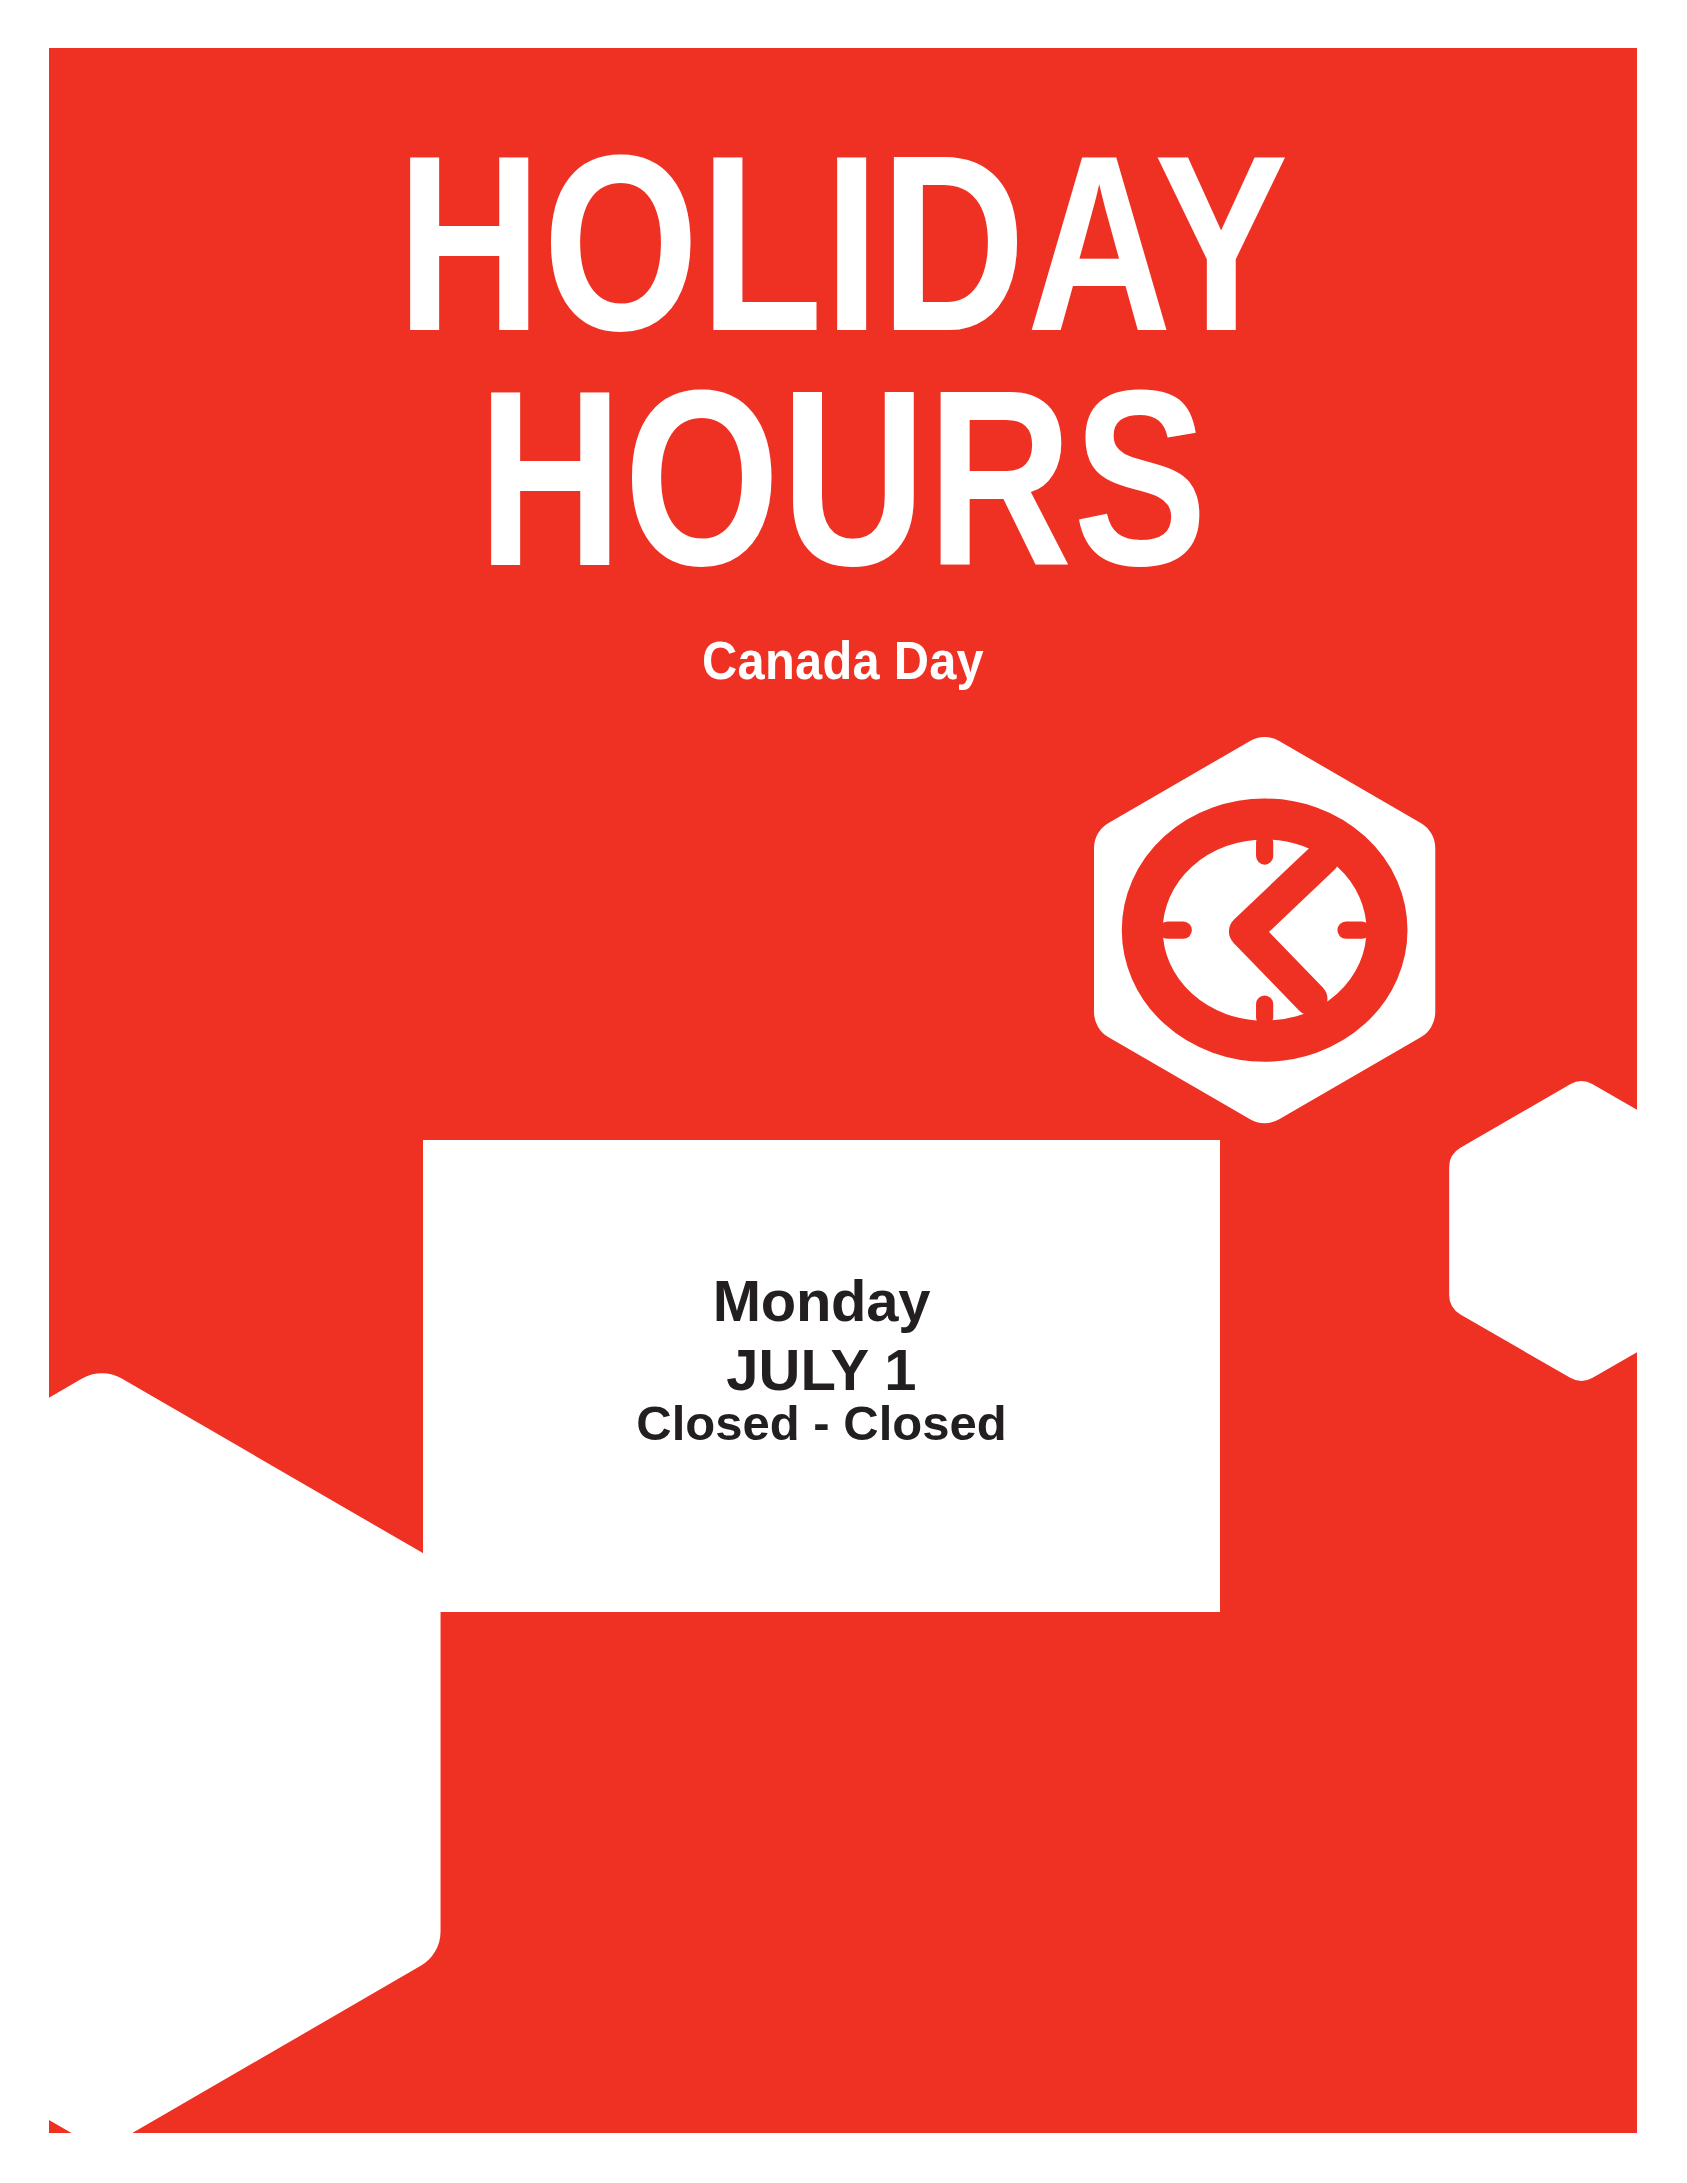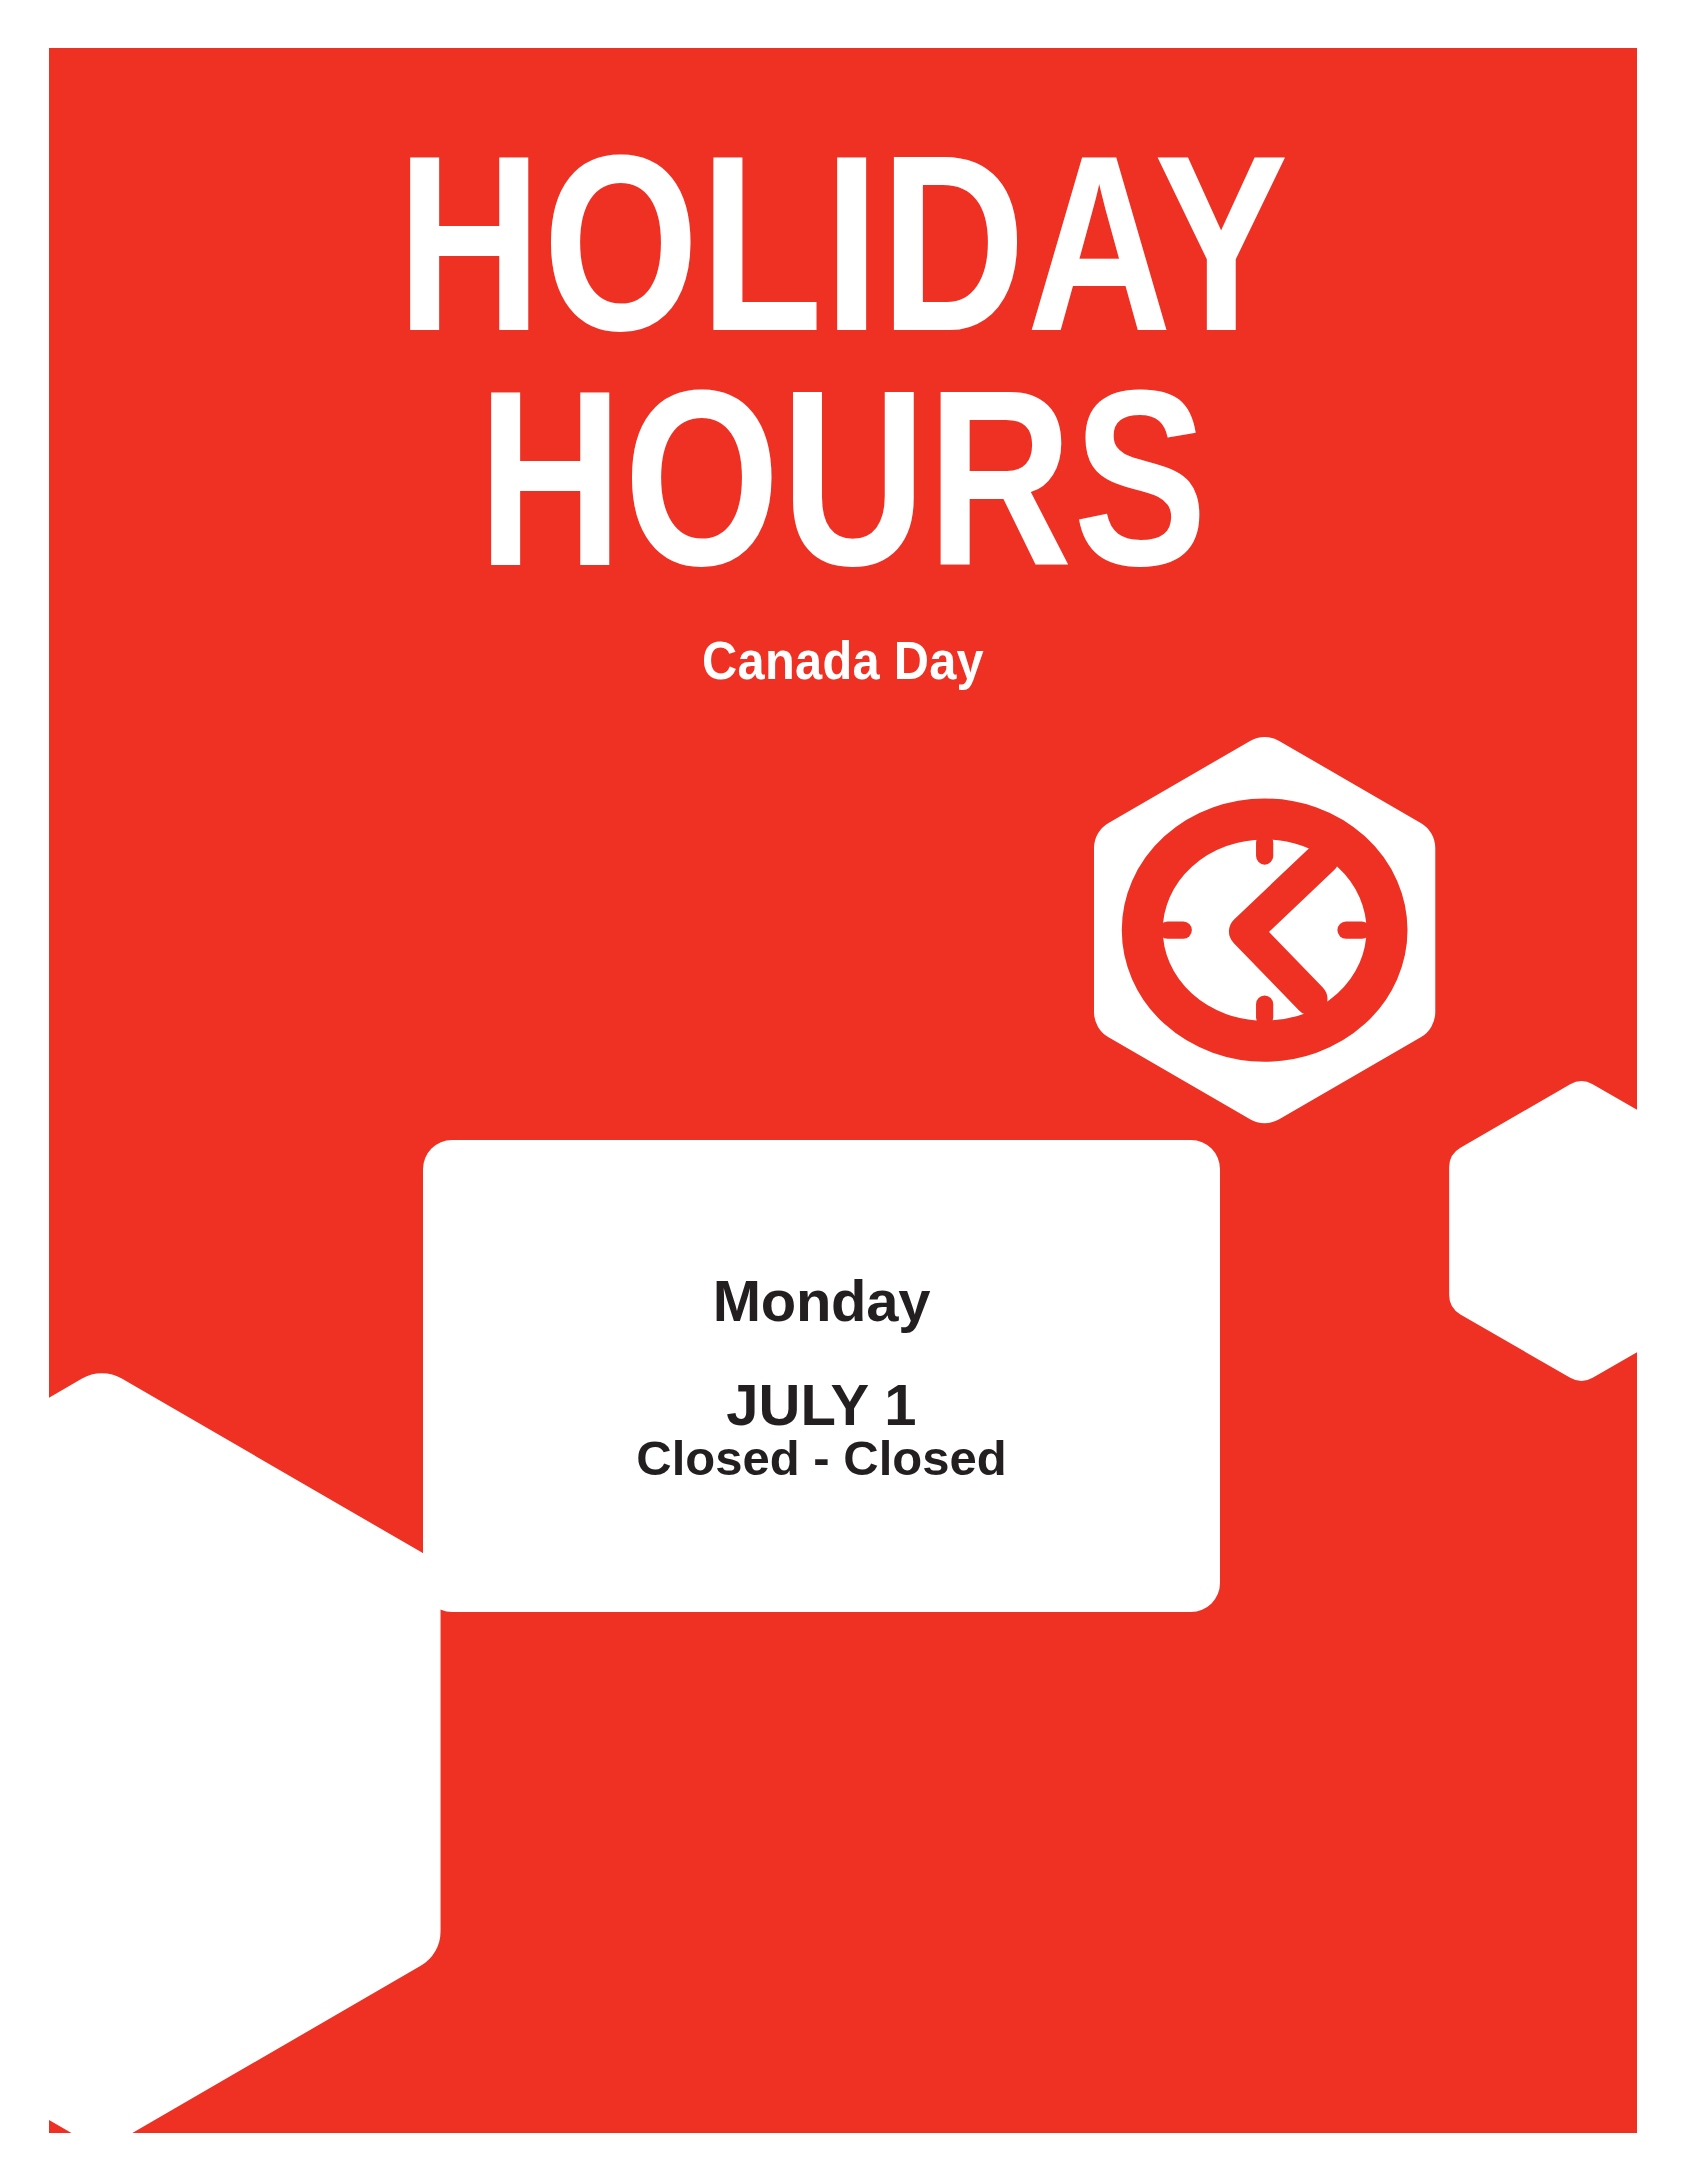--- a/index.html
+++ b/index.html
@@ -85,36 +85,35 @@
     position: absolute;
     left: 374px;         
     top: 1092px;         
     width: 797px;
     height: 472px;
     background: #FFFFFF;
     box-sizing: border-box;
     display: flex;
     flex-direction: column;
     align-items: center;
-    border-radius: 29px;
   }
 
   #card-weekday {
     margin-top: 132px;
     color: #231F20;
     font-family: "Liberation Sans", sans-serif;
     font-weight: bold;
     font-size: 58px;
     line-height: 1;
     letter-spacing: -0.3px;
     white-space: nowrap;
   }
 
   #card-date {
-    margin-top: 46px;
+    margin-top: 11px;
     color: #231F20;
     font-family: "Liberation Sans", sans-serif;
     font-weight: bold;
     font-size: 58px;
     line-height: 1;
     letter-spacing: 0px;
     white-space: nowrap;
   }
 
   #card-hours {

